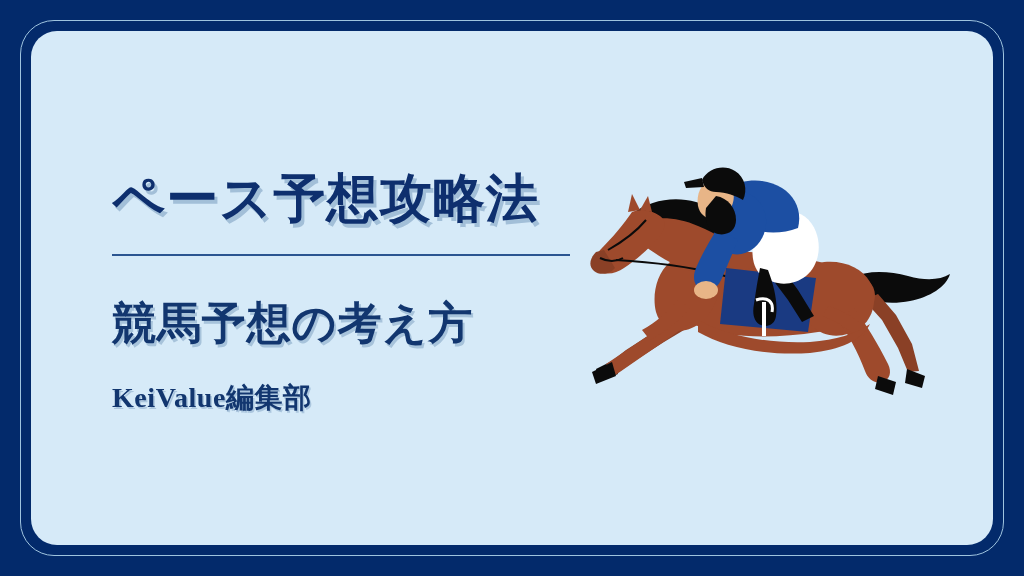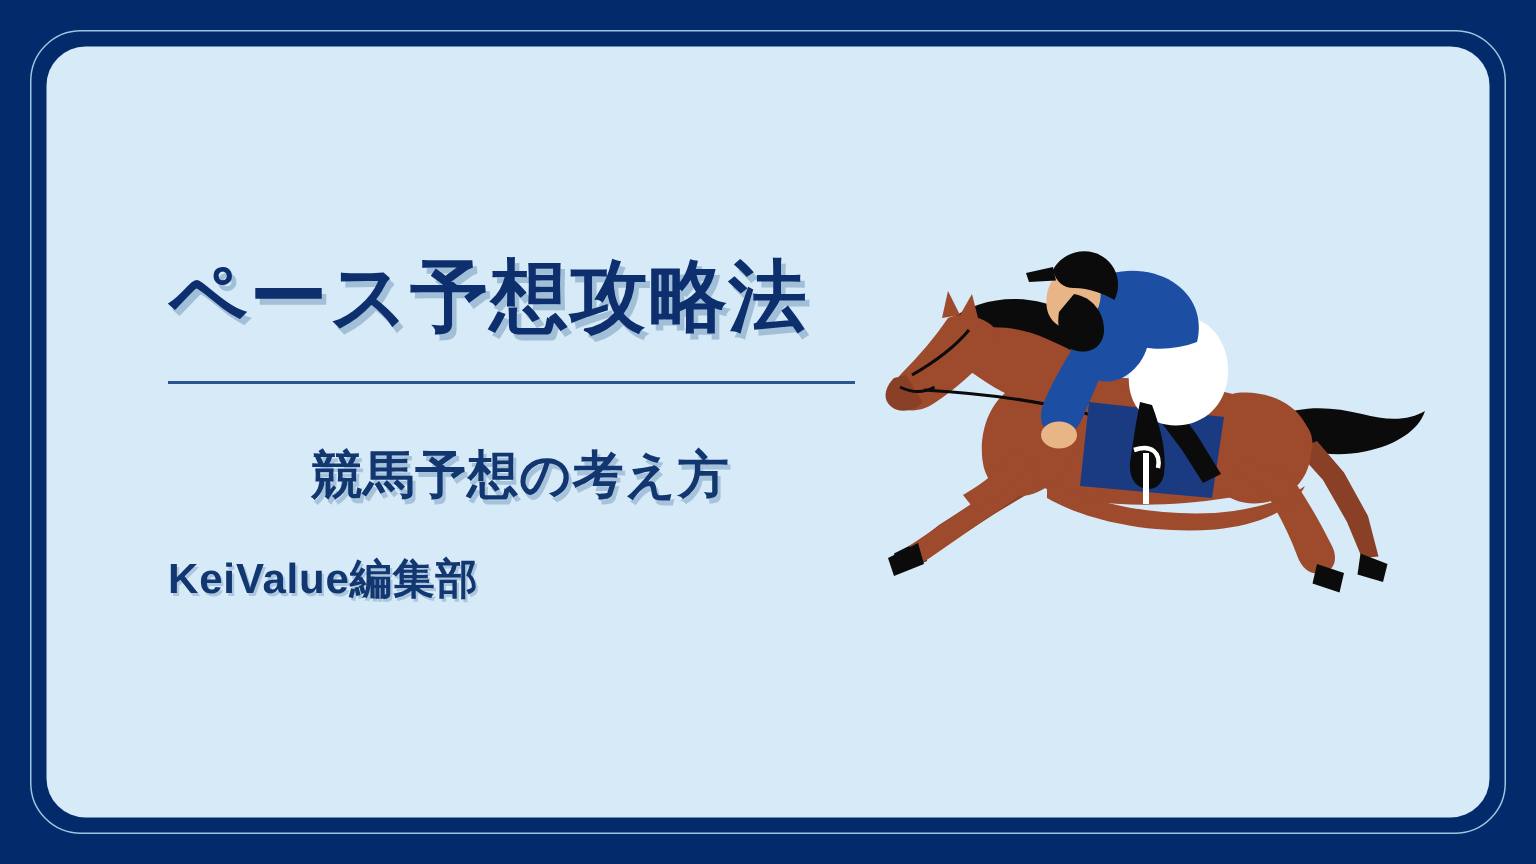--- a/index.html
+++ b/index.html
@@ -7,21 +7,21 @@
     margin: 0;
     padding: 0;
     background: #ffffff;
   }
   #slide {
     position: relative;
     width: 1024px;
     height: 576px;
     overflow: hidden;
     background: #032A6B;
-    font-family: Liberation Sans, sans-serif;
+    font-family: Liberation Serif, serif;
     -webkit-font-smoothing: antialiased;
   }
 
   
   .frame-outline {
     position: absolute;
     left: 20px;
     top: 20px;
     width: 984px;
     height: 536px;
@@ -59,28 +59,27 @@
     white-space: nowrap;
   }
   .divider {
     margin: 25px 0 0 0;
     width: 458px;
     height: 2px;
     background: #2B5591;
   }
   .subtitle {
     margin: 40px 0 0 0;
-    font-size: 34px;
+    font-size: 44px;
     line-height: 1.25;
     font-weight: 700;
     color: #12366F;
     letter-spacing: 0.02em;
     text-shadow: 2px 3px 0 rgba(120, 155, 190, 0.5);
     white-space: nowrap;
-    text-align: center;
   }
   .byline {
     margin: 30px 0 0 0;
     font-size: 28px;
     line-height: 1.2;
     font-weight: 700;
     color: #12366F;
     letter-spacing: 0.02em;
     text-shadow: 1.5px 2px 0 rgba(120, 155, 190, 0.45);
     white-space: nowrap;

